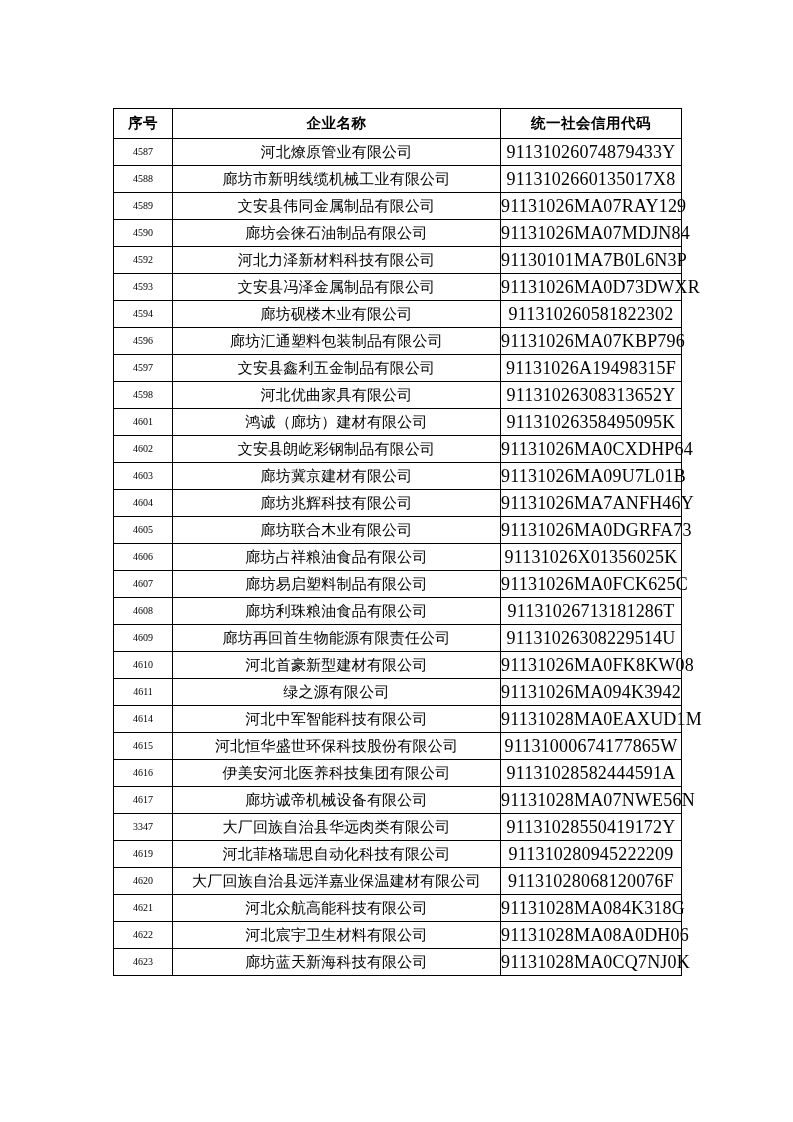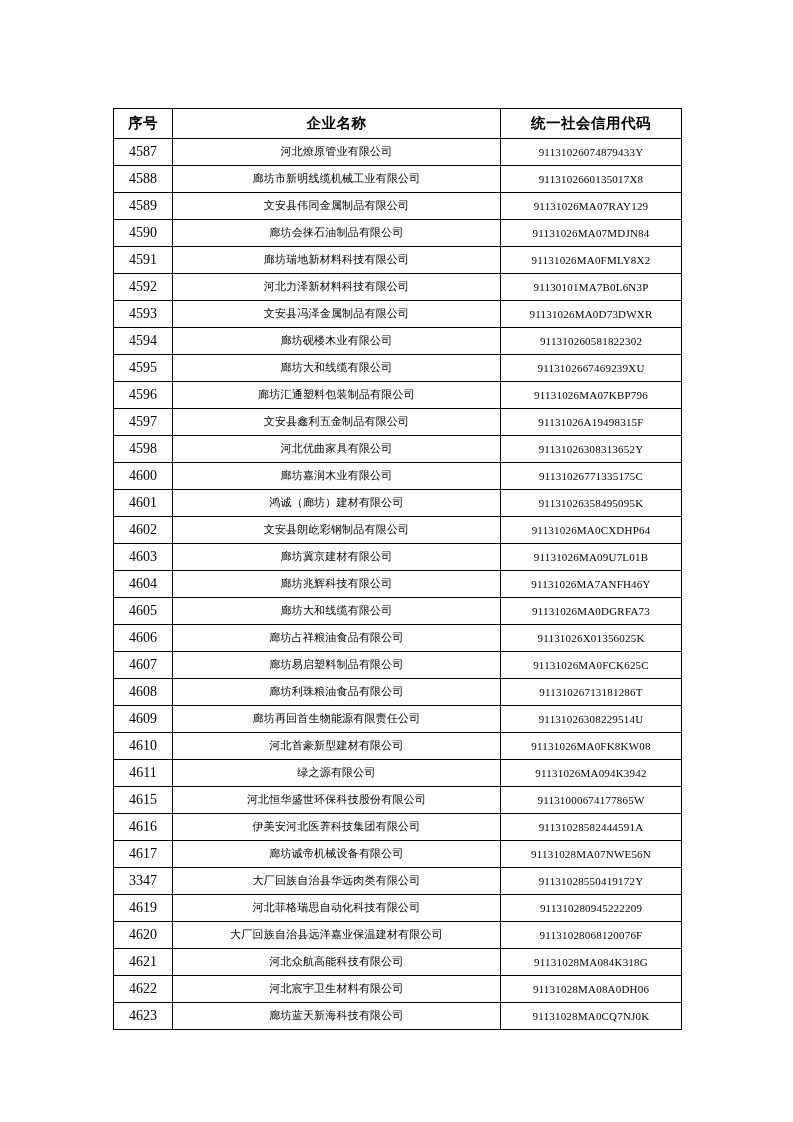--- a/index.html
+++ b/index.html
@@ -49,30 +49,30 @@
   tbody td {
     height: 26px;
     line-height: 26px;
     font-weight: normal;
   }
   col.col-idx { width: 59px; }
   col.col-name { width: 328px; }
   col.col-code { width: 181px; }
 
   td.cell-index {
-    font-size: 14px;
+    font-size: 10px;
     font-family: "Liberation Serif", "DejaVu Serif", serif;
   }
   td.cell-name {
-    font-size: 11px;
+    font-size: 15px;
     font-family: "DejaVu Sans", "Liberation Sans", sans-serif;
     letter-spacing: 0.2px;
   }
   td.cell-code {
-    font-size: 11px;
+    font-size: 18px;
     font-family: "Liberation Serif", "DejaVu Serif", serif;
     letter-spacing: 0.2px;
     border-radius: 11px;
   }
   th.head-index,
   th.head-name,
   th.head-code {
     font-family: "DejaVu Sans", "Liberation Sans", sans-serif;
     font-weight: bold;
   }
@@ -110,65 +110,50 @@
             <td class="cell-index">4589</td>
             <td class="cell-name">文安县伟同金属制品有限公司</td>
             <td class="cell-code">91131026MA07RAY129</td>
           </tr>
           <tr>
             <td class="cell-index">4590</td>
             <td class="cell-name">廊坊会徕石油制品有限公司</td>
             <td class="cell-code">91131026MA07MDJN84</td>
           </tr>
           <tr>
-            <td class="cell-index">4591</td>
-            <td class="cell-name">廊坊瑞地新材料科技有限公司</td>
-            <td class="cell-code">91131026MA0FMLY8X2</td>
-          </tr>
-          <tr>
             <td class="cell-index">4592</td>
             <td class="cell-name">河北力泽新材料科技有限公司</td>
             <td class="cell-code">91130101MA7B0L6N3P</td>
           </tr>
           <tr>
             <td class="cell-index">4593</td>
             <td class="cell-name">文安县冯泽金属制品有限公司</td>
             <td class="cell-code">91131026MA0D73DWXR</td>
           </tr>
           <tr>
             <td class="cell-index">4594</td>
             <td class="cell-name">廊坊砚楼木业有限公司</td>
             <td class="cell-code">911310260581822302</td>
           </tr>
           <tr>
-            <td class="cell-index">4595</td>
-            <td class="cell-name">廊坊大和线缆有限公司</td>
-            <td class="cell-code">9113102667469239XU</td>
-          </tr>
-          <tr>
             <td class="cell-index">4596</td>
             <td class="cell-name">廊坊汇通塑料包装制品有限公司</td>
             <td class="cell-code">91131026MA07KBP796</td>
           </tr>
           <tr>
             <td class="cell-index">4597</td>
             <td class="cell-name">文安县鑫利五金制品有限公司</td>
             <td class="cell-code">91131026A19498315F</td>
           </tr>
           <tr>
             <td class="cell-index">4598</td>
             <td class="cell-name">河北优曲家具有限公司</td>
             <td class="cell-code">91131026308313652Y</td>
           </tr>
           <tr>
-            <td class="cell-index">4600</td>
-            <td class="cell-name">廊坊嘉润木业有限公司</td>
-            <td class="cell-code">91131026771335175C</td>
-          </tr>
-          <tr>
             <td class="cell-index">4601</td>
             <td class="cell-name">鸿诚（廊坊）建材有限公司</td>
             <td class="cell-code">91131026358495095K</td>
           </tr>
           <tr>
             <td class="cell-index">4602</td>
             <td class="cell-name">文安县朗屹彩钢制品有限公司</td>
             <td class="cell-code">91131026MA0CXDHP64</td>
           </tr>
           <tr>
@@ -176,21 +161,21 @@
             <td class="cell-name">廊坊冀京建材有限公司</td>
             <td class="cell-code">91131026MA09U7L01B</td>
           </tr>
           <tr>
             <td class="cell-index">4604</td>
             <td class="cell-name">廊坊兆辉科技有限公司</td>
             <td class="cell-code">91131026MA7ANFH46Y</td>
           </tr>
           <tr>
             <td class="cell-index">4605</td>
-            <td class="cell-name">廊坊大和线缆有限公司</td>
+            <td class="cell-name">廊坊联合木业有限公司</td>
             <td class="cell-code">91131026MA0DGRFA73</td>
           </tr>
           <tr>
             <td class="cell-index">4606</td>
             <td class="cell-name">廊坊占祥粮油食品有限公司</td>
             <td class="cell-code">91131026X01356025K</td>
           </tr>
           <tr>
             <td class="cell-index">4607</td>
             <td class="cell-name">廊坊易启塑料制品有限公司</td>
@@ -208,20 +193,25 @@
           </tr>
           <tr>
             <td class="cell-index">4610</td>
             <td class="cell-name">河北首豪新型建材有限公司</td>
             <td class="cell-code">91131026MA0FK8KW08</td>
           </tr>
           <tr>
             <td class="cell-index">4611</td>
             <td class="cell-name">绿之源有限公司</td>
             <td class="cell-code">91131026MA094K3942</td>
+          </tr>
+          <tr>
+            <td class="cell-index">4614</td>
+            <td class="cell-name">河北中军智能科技有限公司</td>
+            <td class="cell-code">91131028MA0EAXUD1M</td>
           </tr>
           <tr>
             <td class="cell-index">4615</td>
             <td class="cell-name">河北恒华盛世环保科技股份有限公司</td>
             <td class="cell-code">91131000674177865W</td>
           </tr>
           <tr>
             <td class="cell-index">4616</td>
             <td class="cell-name">伊美安河北医养科技集团有限公司</td>
             <td class="cell-code">91131028582444591A</td>

